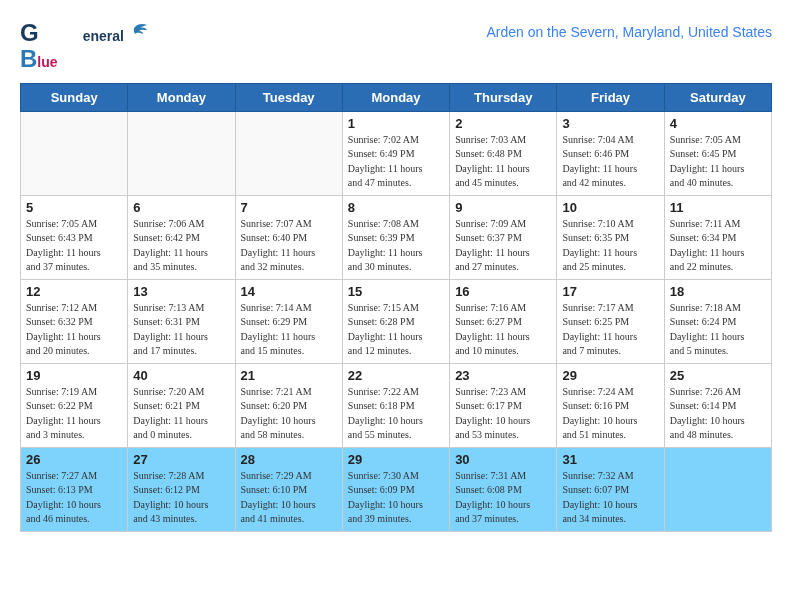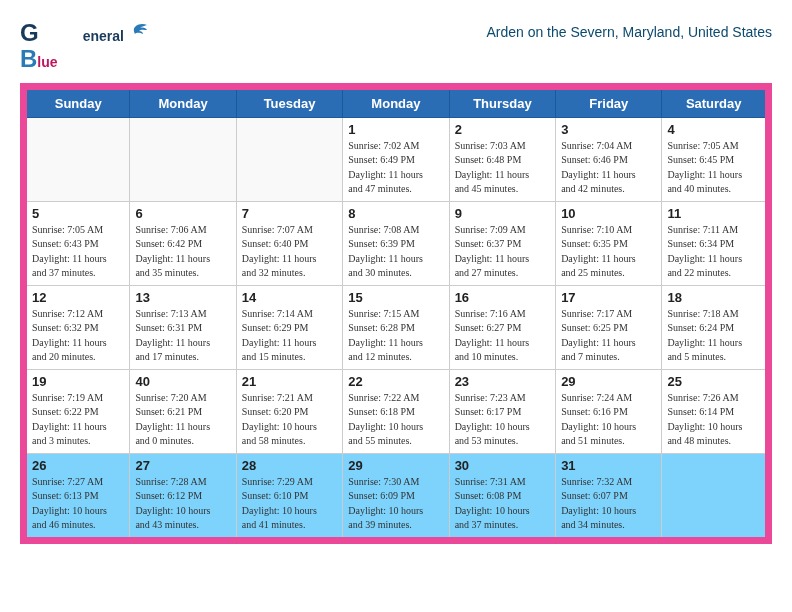--- a/index.html
+++ b/index.html
@@ -25,27 +25,27 @@
       text-align: right;
     }
     .month-title {
       font-size: 36px;
       font-weight: bold;
       color: #1a3a5c;
       line-height: 1.1;
     }
     .location-title {
       font-size: 14px;
-      color: #0c4a6e;
+      color: #3b82f6;
       margin-top: 4px;
     }
     .calendar {
       width: 100%;
       border-collapse: collapse;
-      border: 7px solid #ec4899;
+      border: 1px solid #ec4899;
     }
     .calendar th {
       background-color: #2a6db5;
       color: white;
       text-align: center;
       padding: 6px 4px;
       font-size: 13px;
       font-weight: bold;
       border: 1px solid #1a5a9a;
     }

